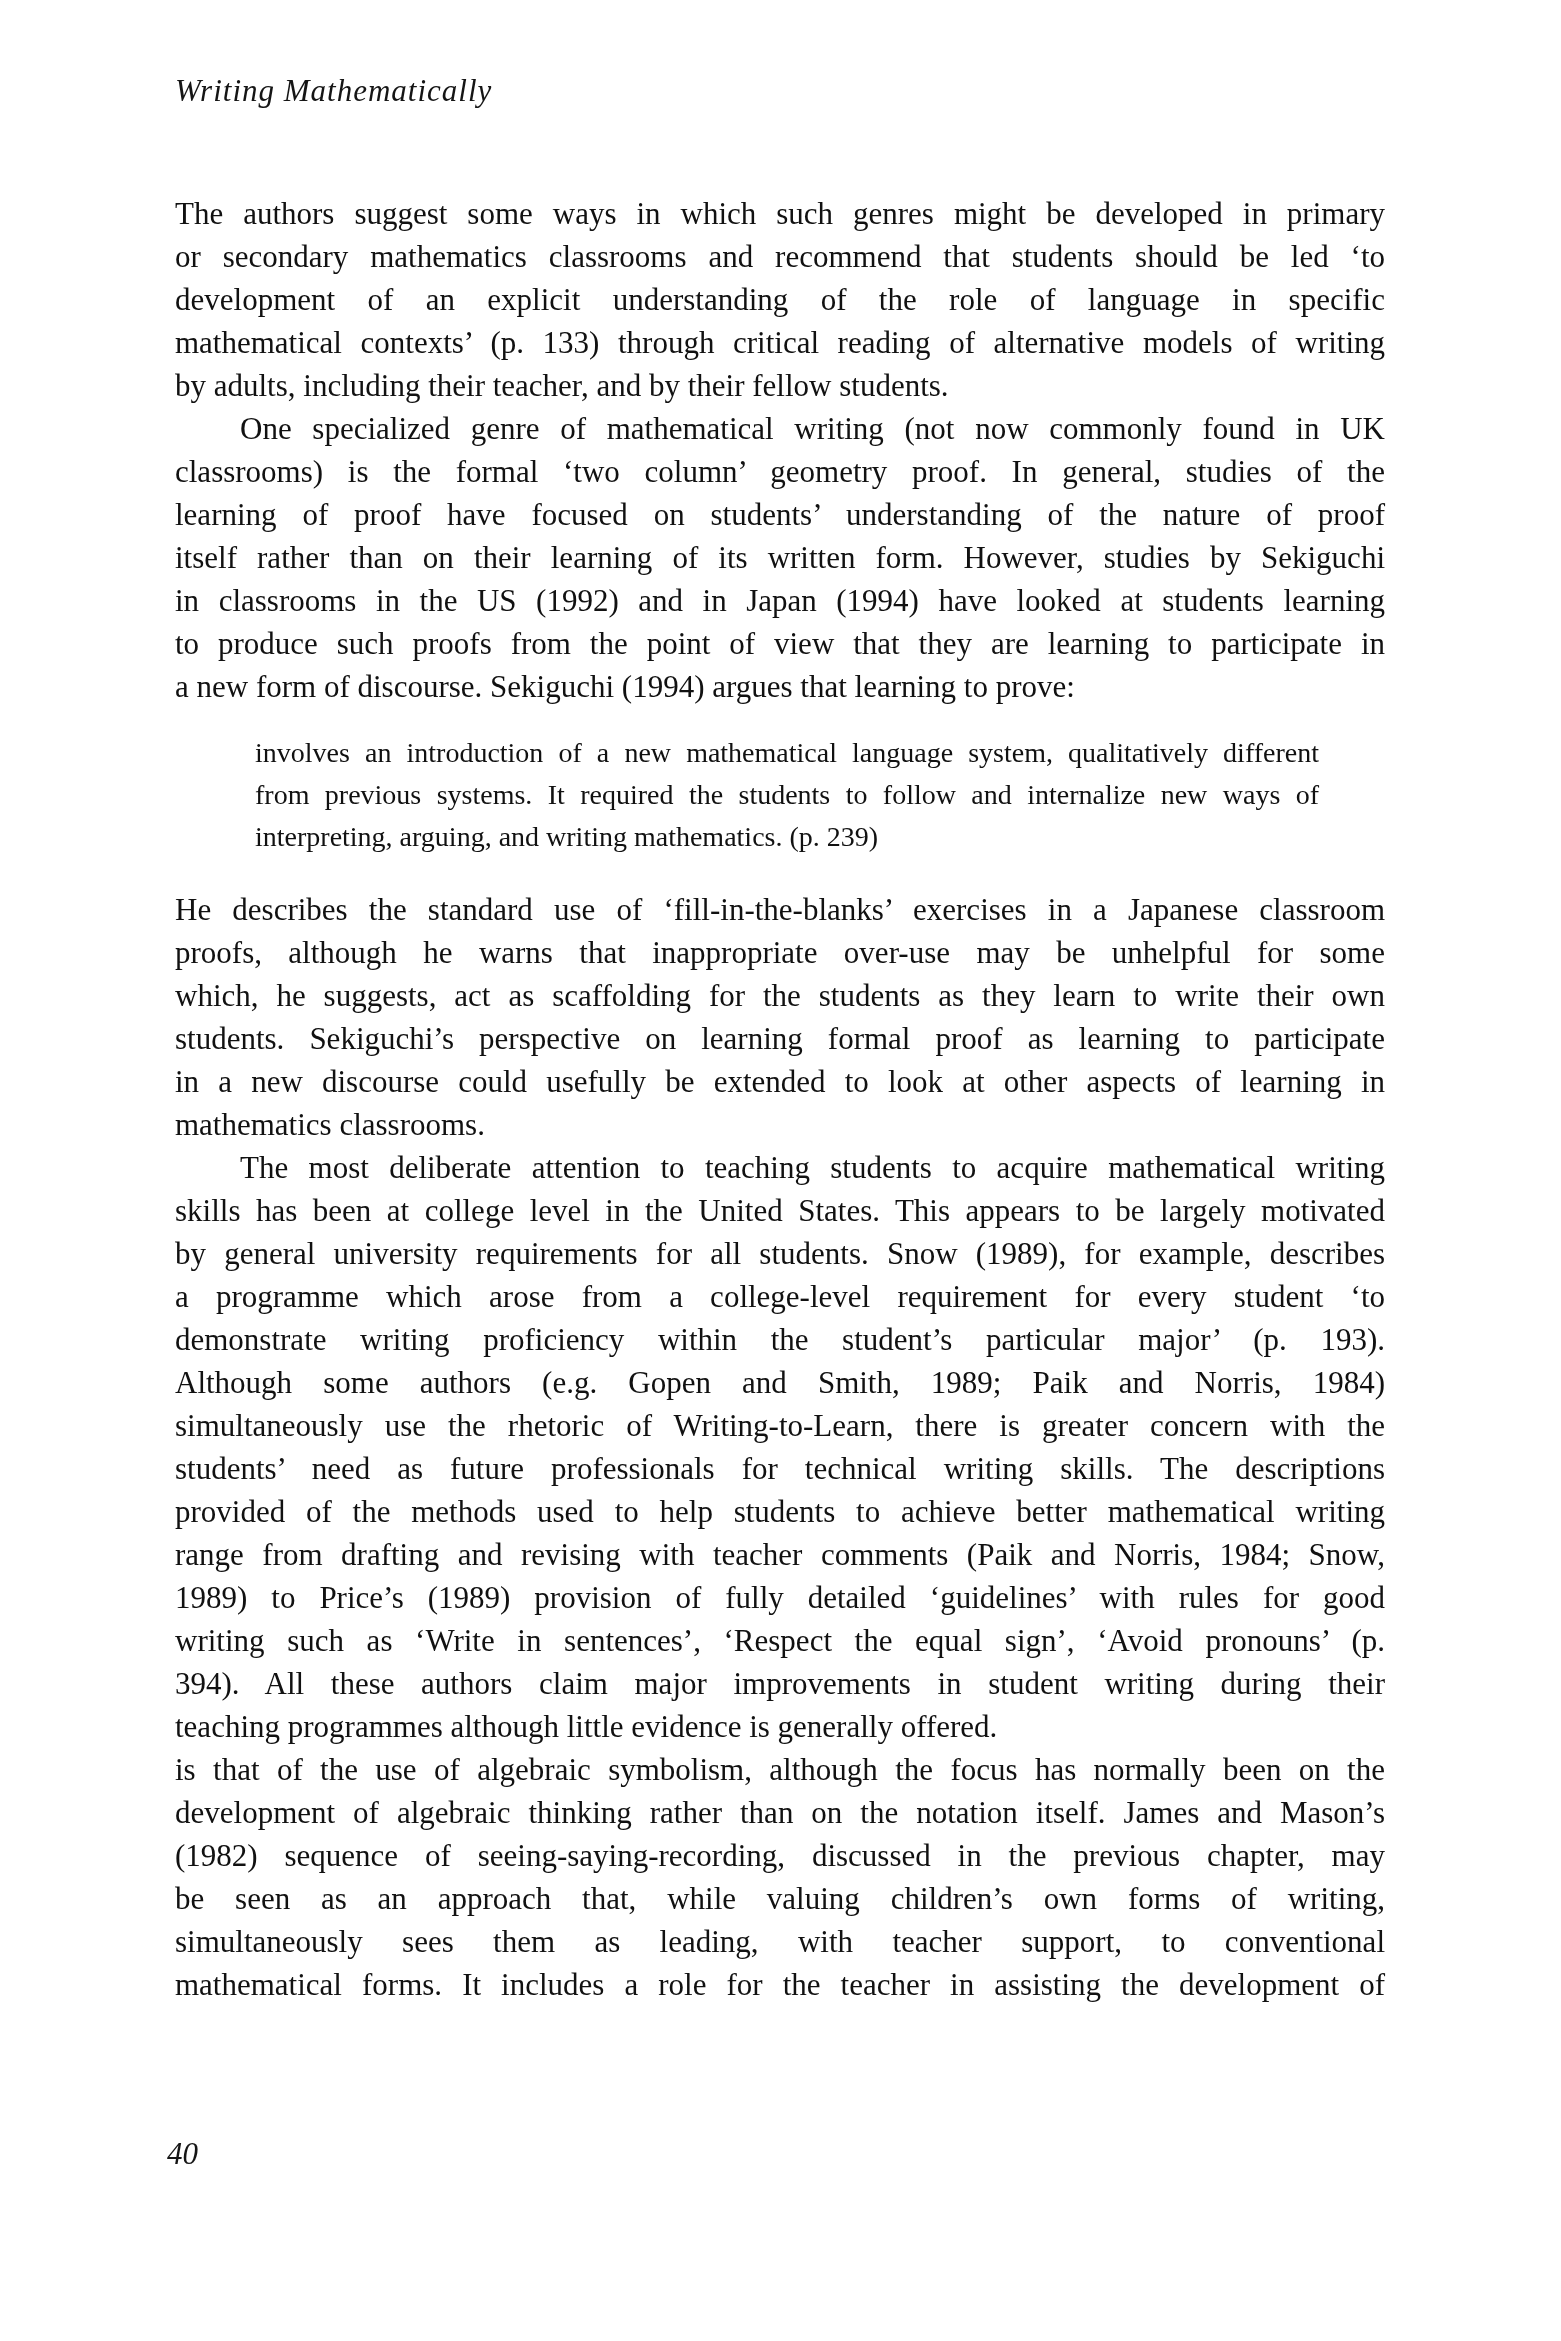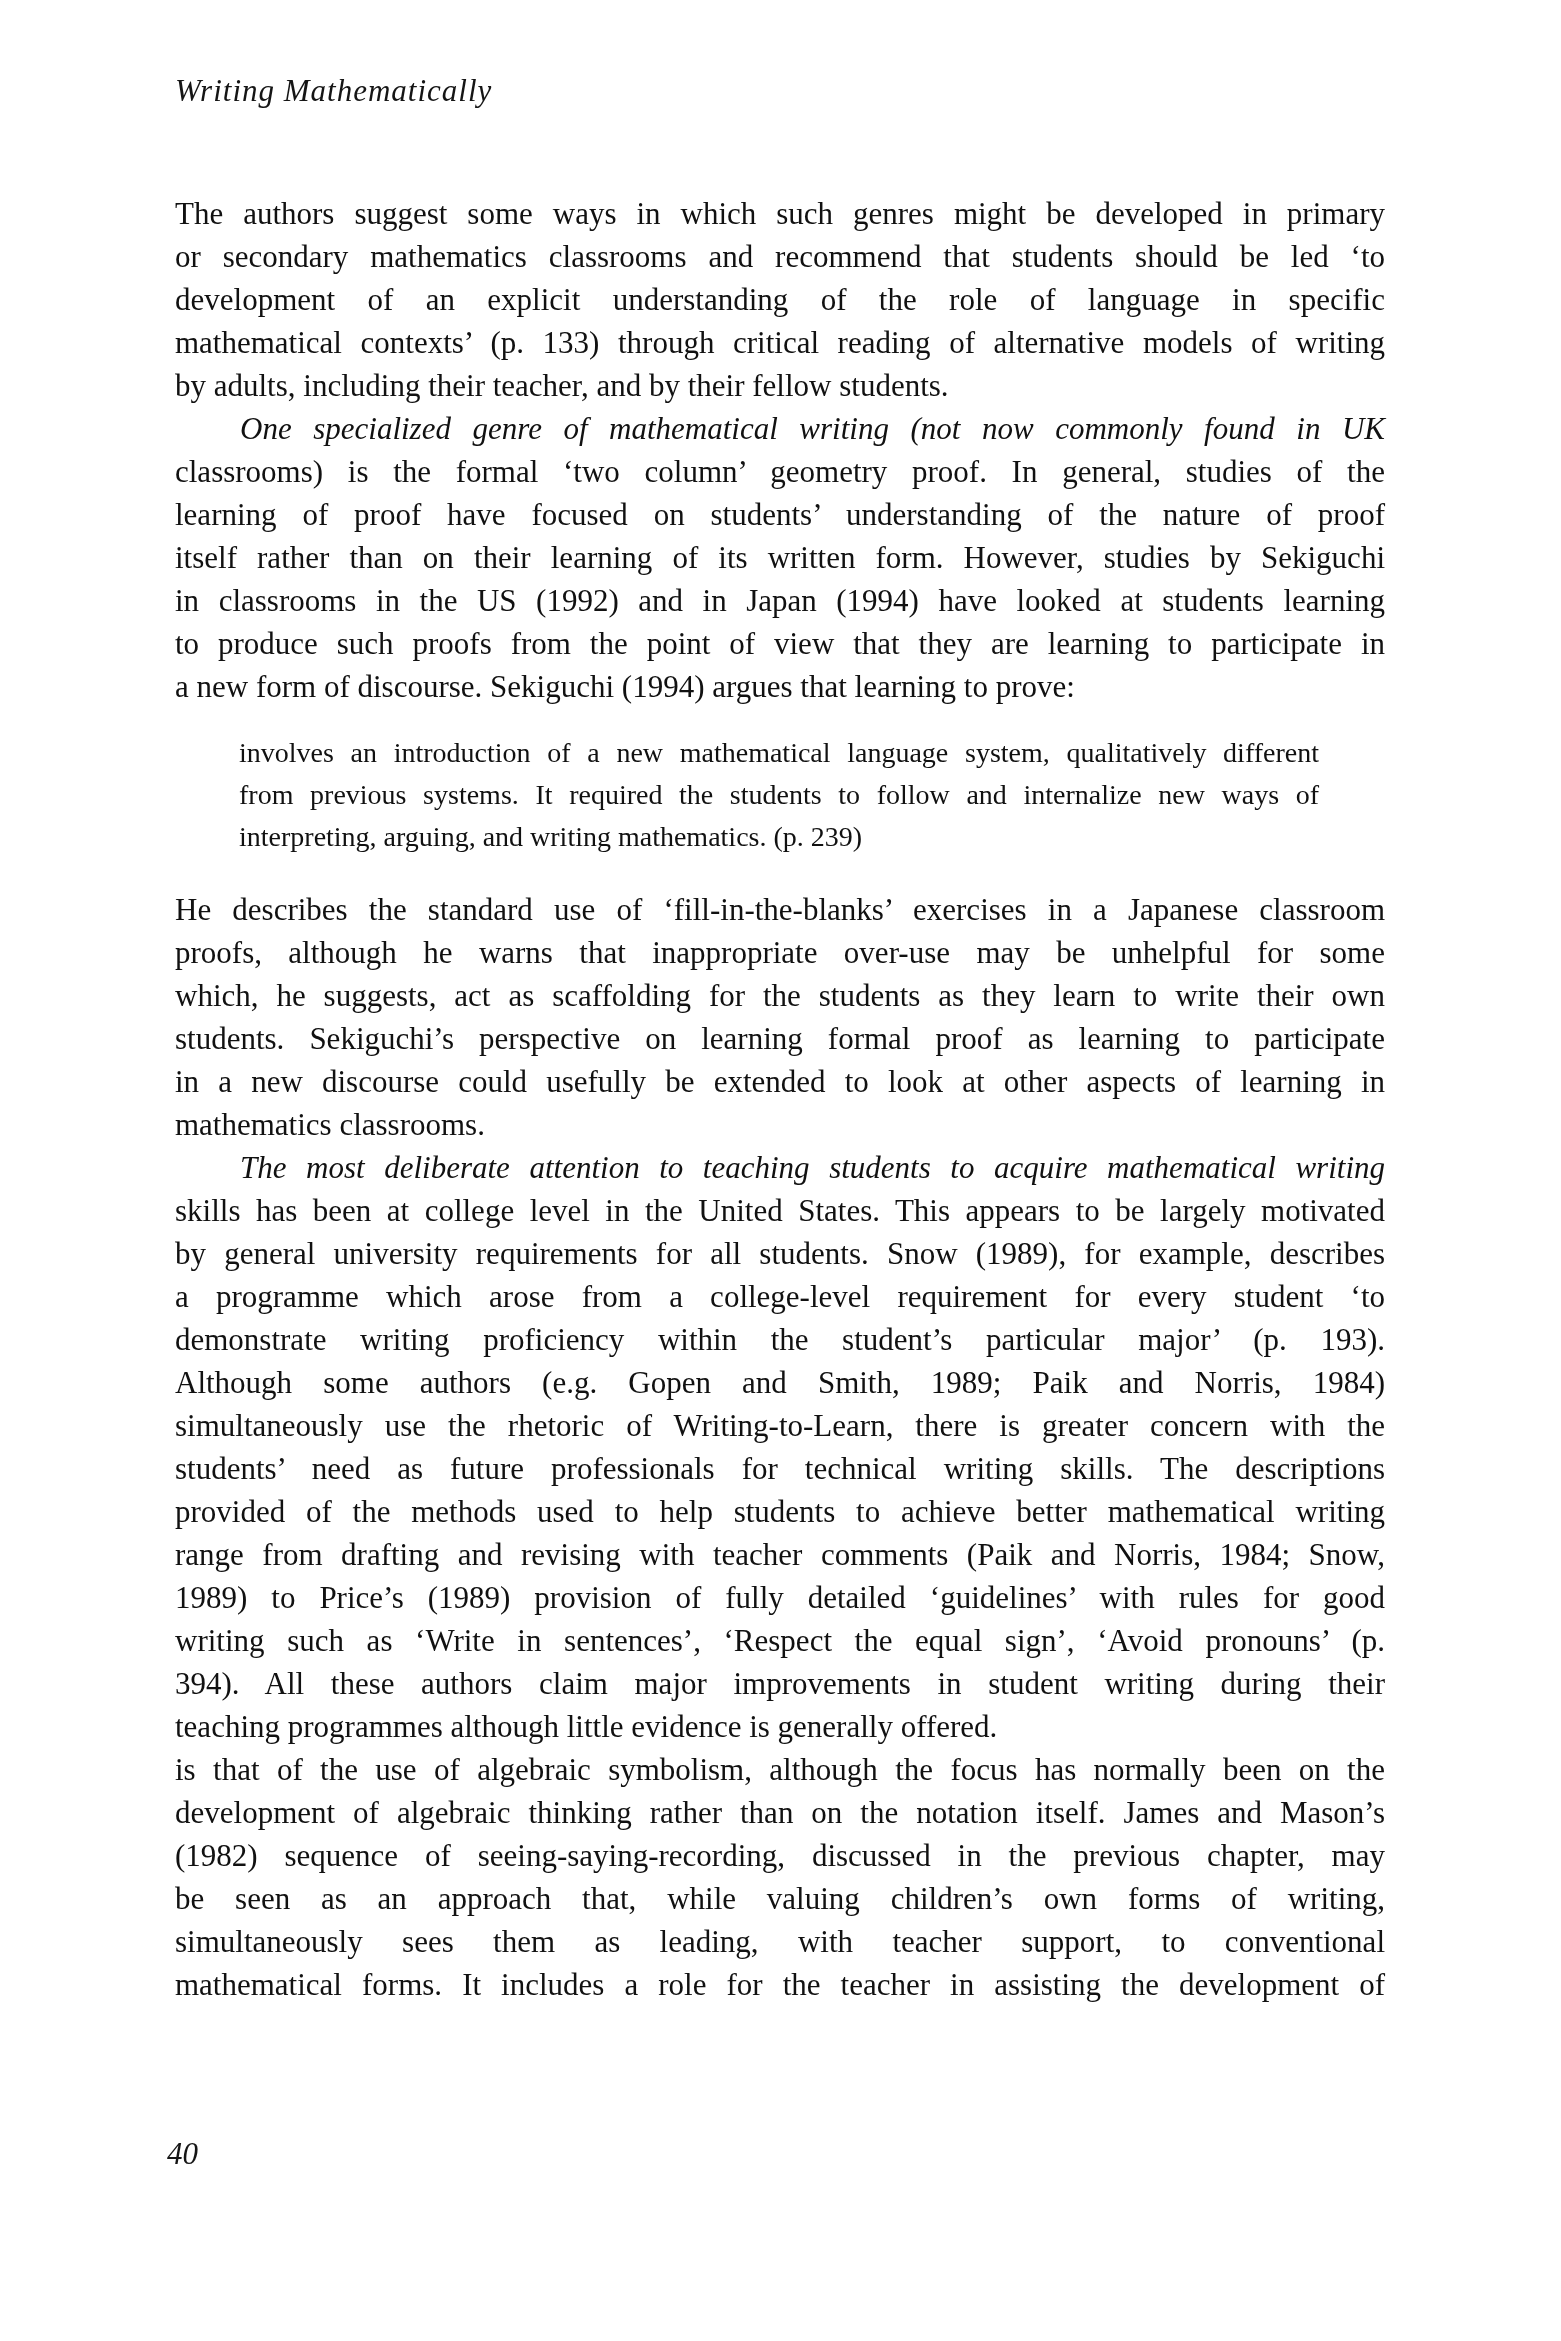--- a/index.html
+++ b/index.html
@@ -14,26 +14,26 @@
     position: absolute; left: 175px; top: 192px; width: 1210px;
     font-family: "Liberation Serif", "DejaVu Serif", serif;
     font-size: 31px; line-height: 43px; color: #111;
   }
   .line {
     display: block; height: 43px; white-space: nowrap;
     text-align: justify; text-align-last: justify;
     transform-origin: left center;
   }
   .line.last { text-align-last: left; }
-  .line.indent { padding-left: 65px; font-style: italic; }
+  .line.indent { padding-left: 65px; }
   .quote {
     margin: 24px 0 29.5px 64px; width: 1080px;
     font-size: 28px; line-height: 42px;
   }
-  .quote .line { height: 42px; }
+  .quote .line { height: 42px; margin-left: 16px; }
   .folio {
     position: absolute; left: 167px; top: 2136px;
     font-family: "Liberation Serif", "DejaVu Serif", serif;
     font-style: italic; font-size: 31px; color: #151515;
   }
 </style>
 </head>
 <body>
 
 <div class="page">

